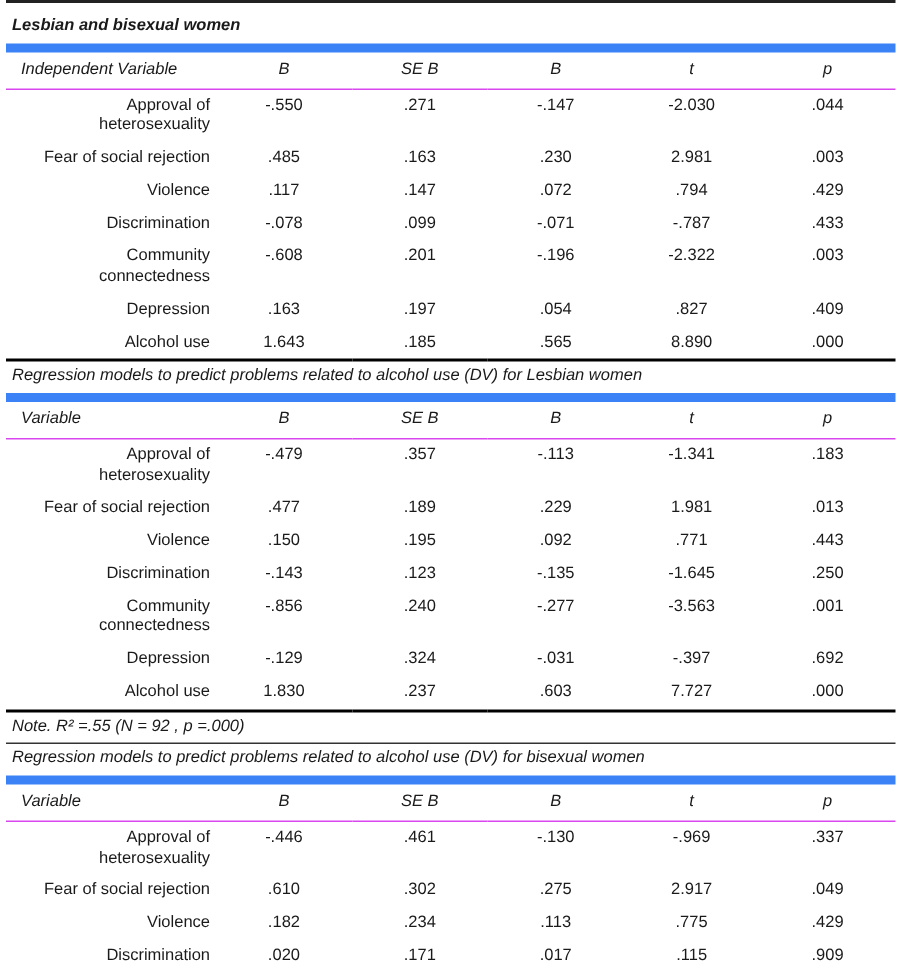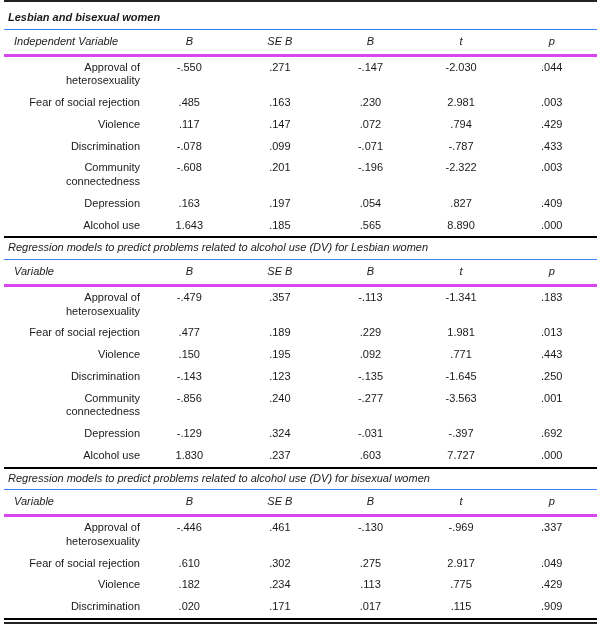--- a/index.html
+++ b/index.html
@@ -19,35 +19,35 @@
     margin: 0 auto;
     padding-top: 6px;
     border-top: 2px solid #222;
     border-bottom: 2px solid #222;
     padding-bottom: 2px;
   }
   .tbl-section { width: 100%; }
   .tbl-title {
     font-style: italic;
     padding: 3px 4px 4px 4px;
-    border-bottom: 1px solid #3b82f6;
+    border-bottom: 6px solid #3b82f6;
   }
   .tbl-title.bold { font-weight: bold; }
   table {
     width: 100%;
     border-collapse: collapse;
     table-layout: fixed;
   }
   col.c-var { width: 140px; }
   thead th {
     font-style: italic;
     font-weight: normal;
     text-align: center;
     padding: 5px 4px;
-    border-bottom: 3px solid #d946ef;
+    border-bottom: 1px solid #d946ef;
     vertical-align: middle;
   }
   thead th.first { text-align: left; padding-left: 10px; }
   tbody td {
     text-align: center;
     padding: 4px 4px;
     vertical-align: top;
   }
   tbody td.first { text-align: right; padding-left: 4px; }
   tbody tr:last-child td { border-bottom: 2px solid #000000; }
@@ -218,20 +218,21 @@
           <tr>
             <td class="first">Alcohol use</td>
             <td>1.830</td>
             <td>.237</td>
             <td>.603</td>
             <td>7.727</td>
             <td>.000</td>
           </tr>
         </tbody>
     </table>
+    <div class="tbl-note">Note. R² =.55 (N = 92 , p =.000)</div>
   </section>
 
   <section class="tbl-section">
     <div class="tbl-title">Regression models to predict problems related to alcohol use (DV) for bisexual women</div>
     <table>
       <colgroup>
           <col class="c-var">
           <col>
           <col>
           <col>

